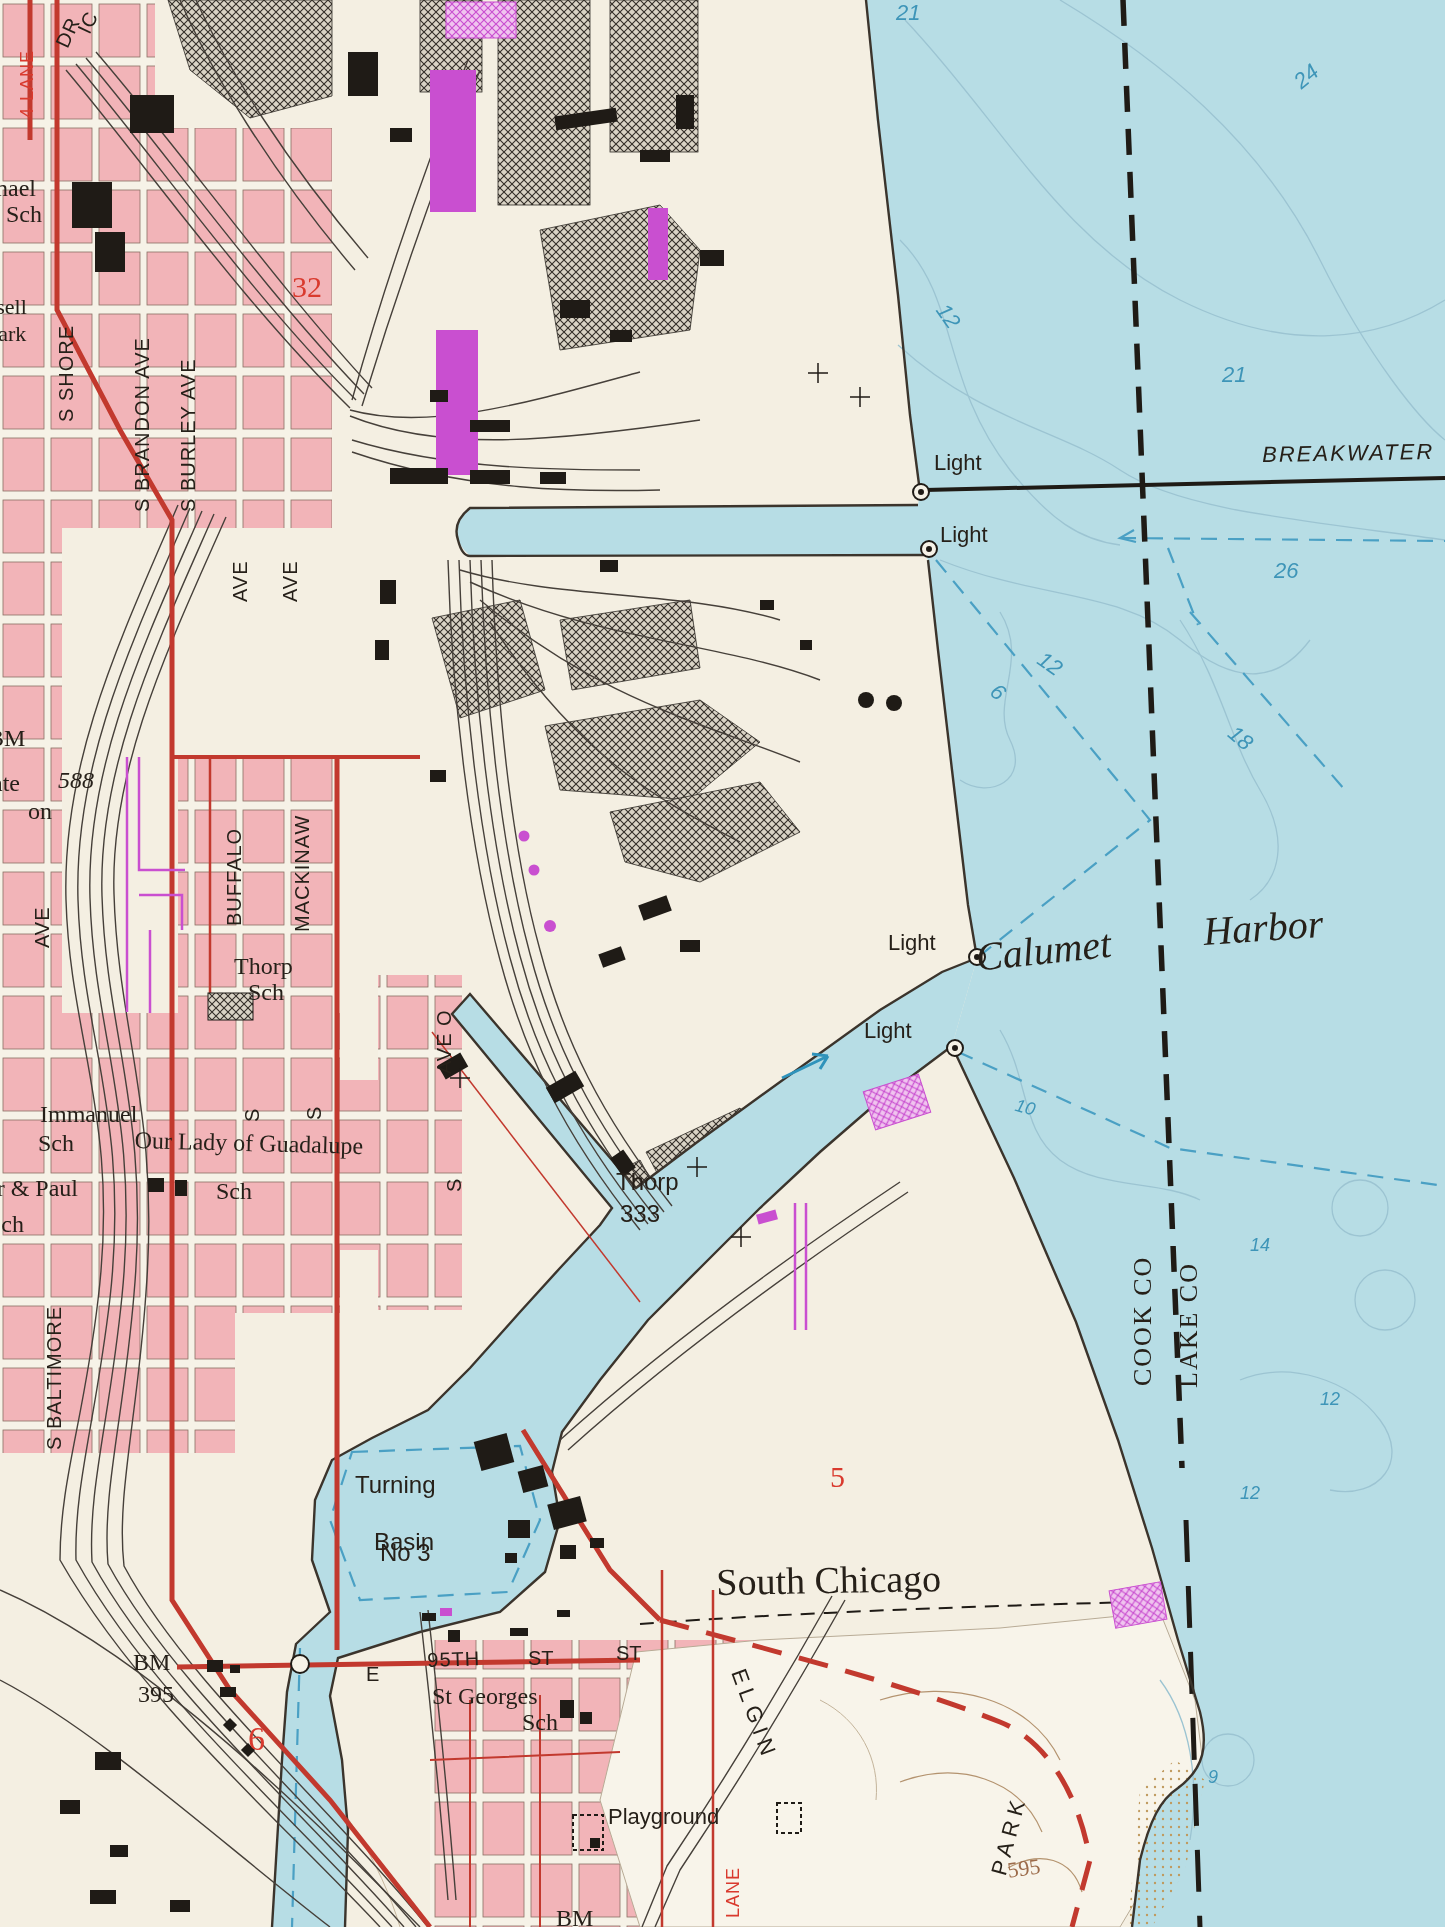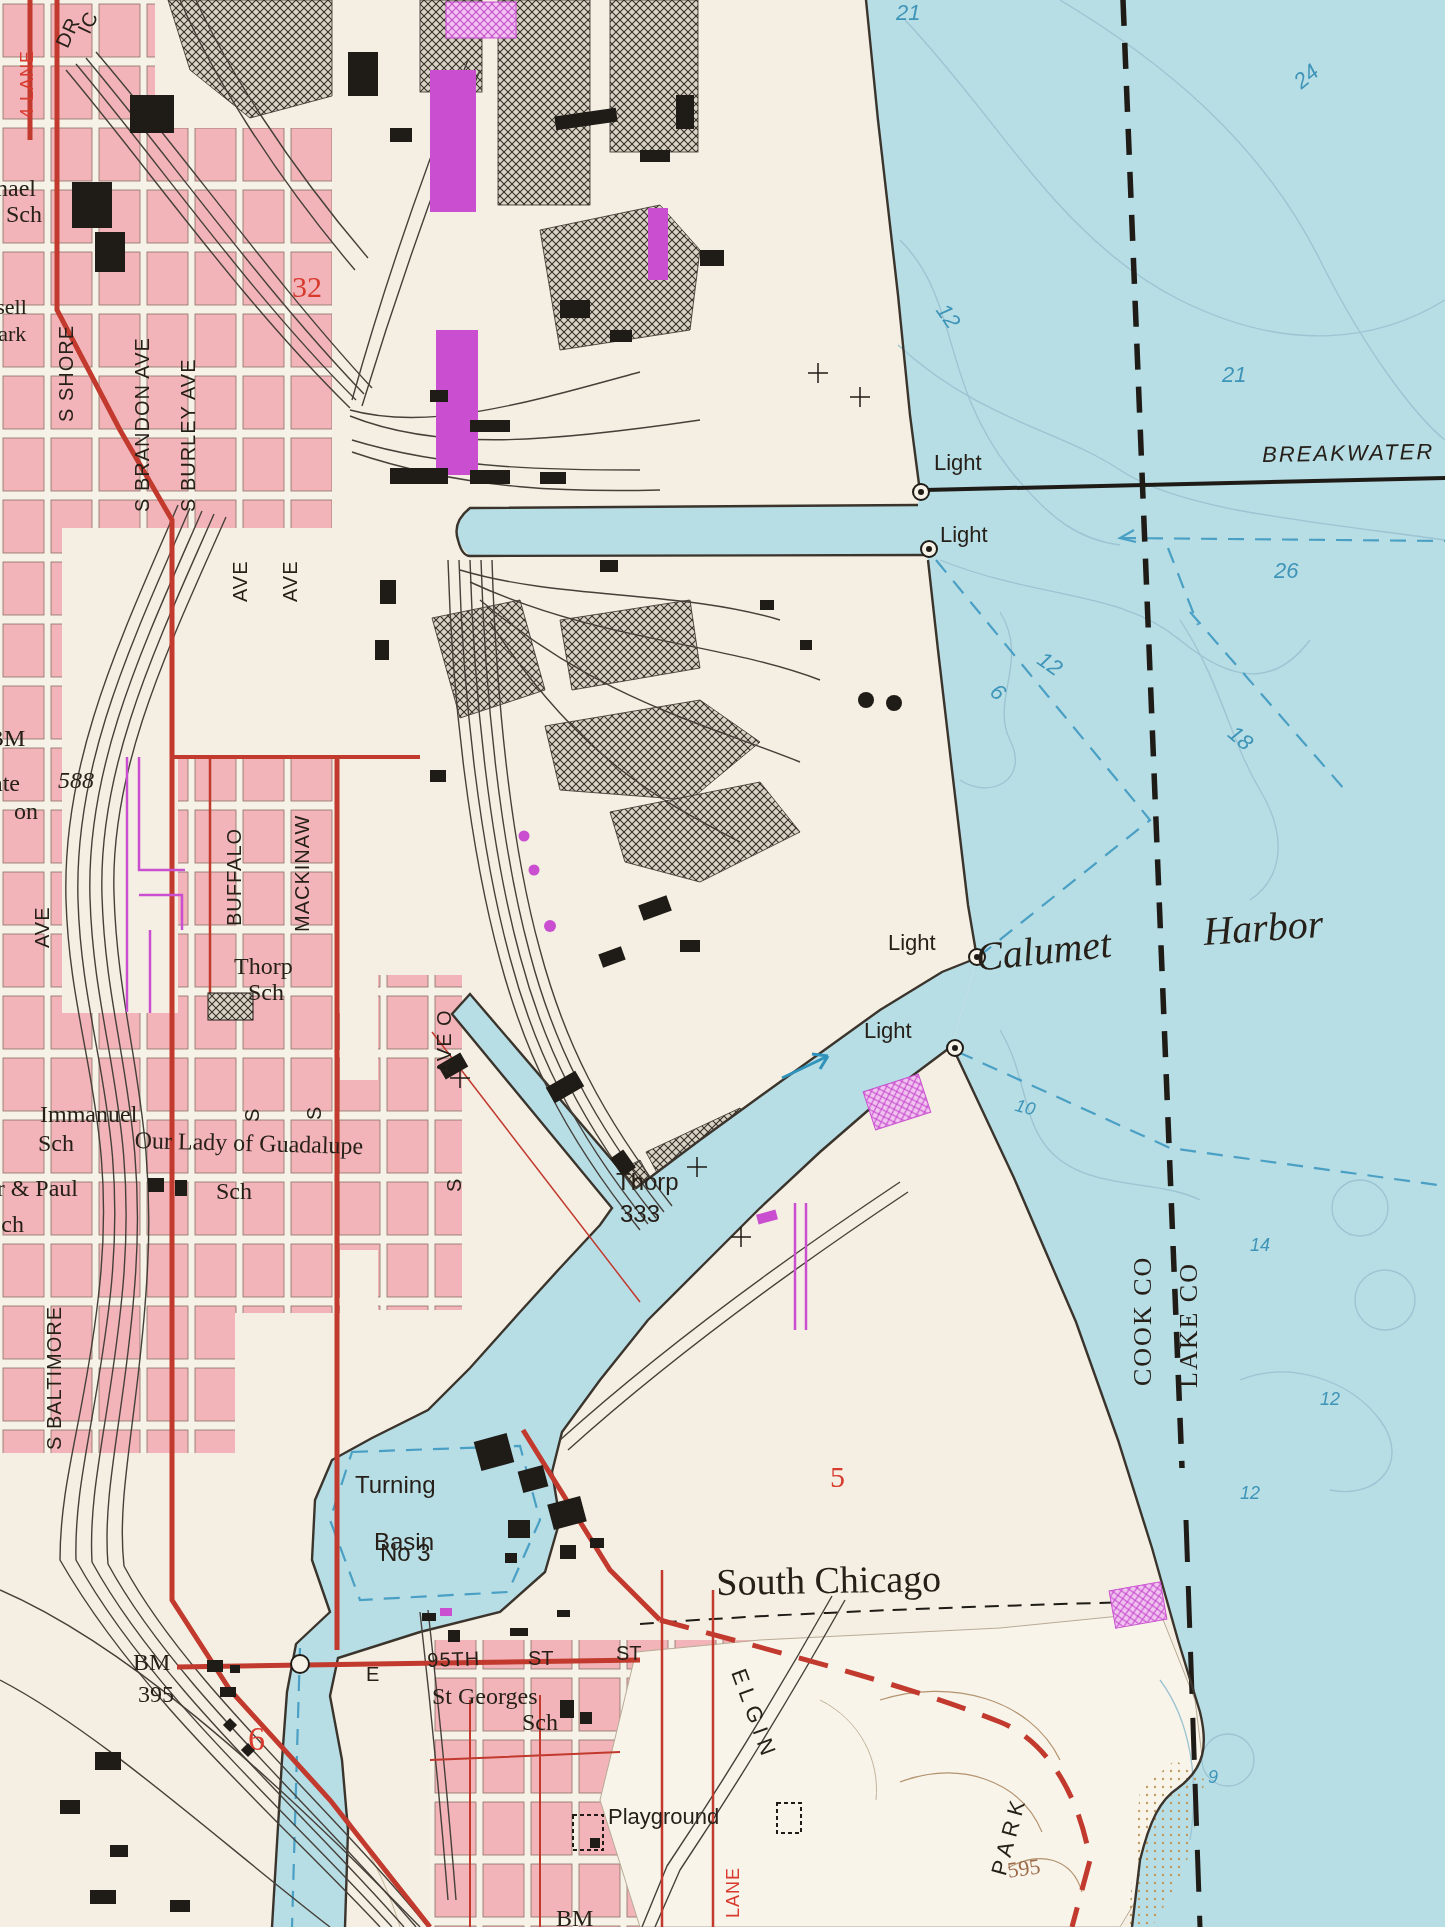--- a/index.html
+++ b/index.html
@@ -343,21 +343,21 @@
       <span class="lbl sans sz22 ls6" style="left: 748px; top: 1666px; transform: rotate(70deg);">ELGIN</span>
       <span class="lbl sans sz18 red ls1" style="left: 724px; top: 1918px; transform: rotate(-90deg);">LANE</span>
       <span class="lbl sans sz22 ls6" style="left: 988px; top: 1872px; transform: rotate(-75deg);">PARK</span>
       <span class="lbl serif sz24" style="left: -4px; top: 176px;">nael</span>
       <span class="lbl serif sz24" style="left: 6px; top: 202px;">Sch</span>
       <span class="lbl serif sz22" style="left: -38px; top: 296px;">Russell</span>
       <span class="lbl serif sz22" style="left: -14px; top: 323px;">Park</span>
       <span class="lbl serif sz24" style="left: -12px; top: 726px;">BM</span>
       <span class="lbl serif sz24" style="left: 58px; top: 768px; font-style: italic;">588</span>
       <span class="lbl serif sz24" style="left: -8px; top: 771px;">ate</span>
-      <span class="lbl serif sz24" style="left: 14px; top: 799px;">on</span>
+      <span class="lbl serif sz24" style="left: 0px; top: 799px; padding-left: 28px;">on</span>
       <span class="lbl serif sz24" style="left: 234px; top: 954px;">Thorp</span>
       <span class="lbl serif sz24" style="left: 248px; top: 980px;">Sch</span>
       <span class="lbl serif sz24" style="left: 40px; top: 1102px;">Immanuel</span>
       <span class="lbl serif sz24" style="left: 38px; top: 1131px;">Sch</span>
       <span class="lbl serif sz24" style="left: 135px; top: 1128px; transform: rotate(1.5deg);">Our Lady of Guadalupe</span>
       <span class="lbl serif sz24" style="left: 216px; top: 1179px;">Sch</span>
       <span class="lbl serif sz24" style="left: -14px; top: 1176px;">er &amp; Paul</span>
       <span class="lbl serif sz24" style="left: -12px; top: 1212px;">Sch</span>
       <span class="lbl serif sz24" style="left: 432px; top: 1684px;">St Georges</span>
       <span class="lbl serif sz24" style="left: 522px; top: 1710px;">Sch</span>

